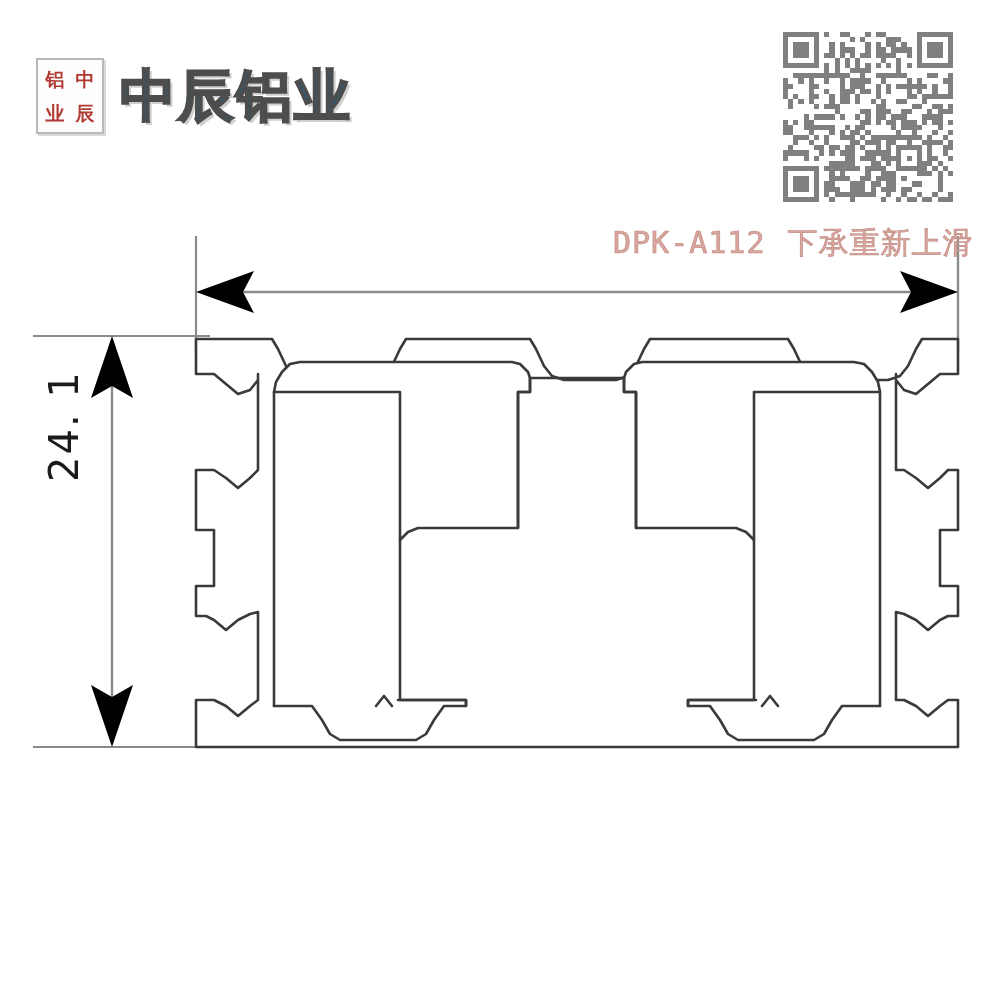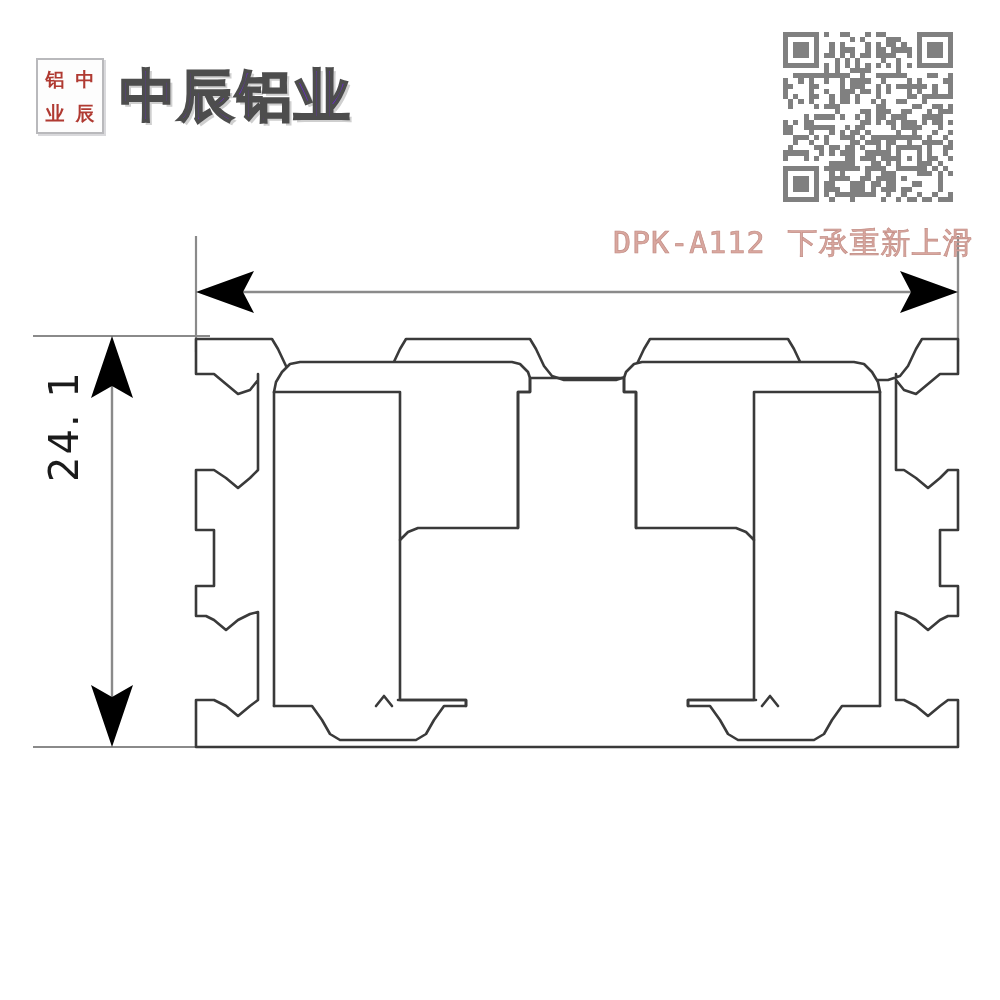--- a/index.html
+++ b/index.html
@@ -49,21 +49,21 @@
     font-size: 19px;
     line-height: 1;
     font-family: "DejaVu Sans", sans-serif;
     font-weight: 700;
   }
   .brand-name {
     font-size: 56px;
     line-height: 1;
     font-weight: 700;
     font-family: "DejaVu Sans", sans-serif;
-    color: #6d28d9;
+    color: #0369a1;
     -webkit-text-stroke: 2px #4d4d4d;
     text-shadow: 3px 3px 0 #cfcfcf;
     letter-spacing: 2px;
     white-space: nowrap;
   }
 
   
   .qr {
     position: absolute;
     left: 783px;

